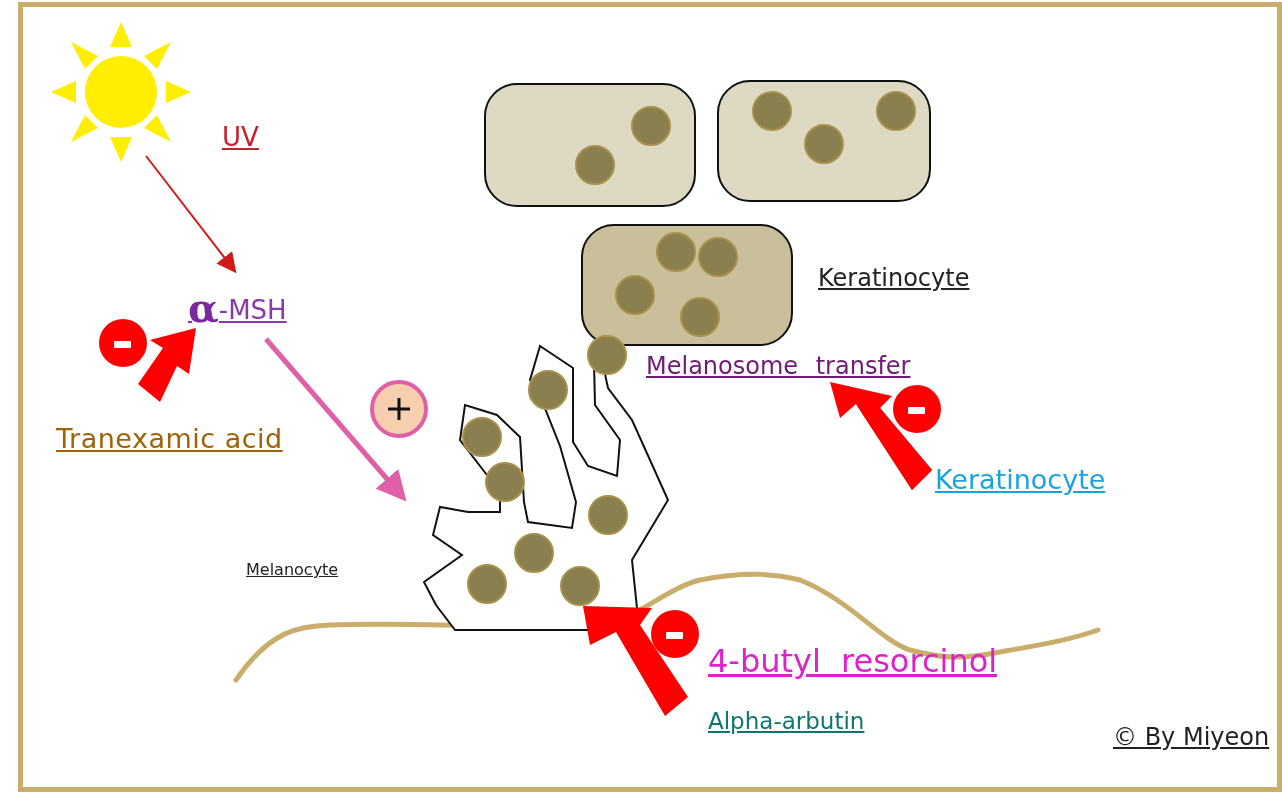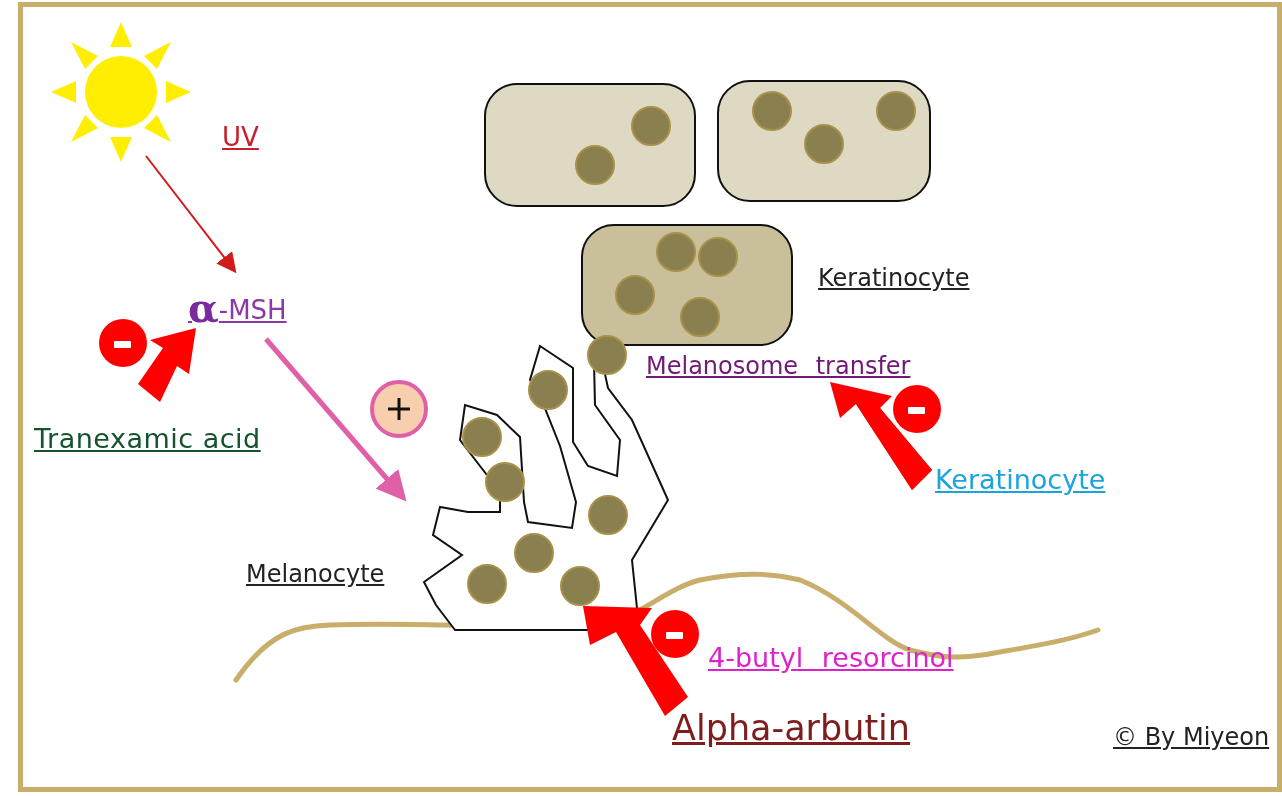--- a/index.html
+++ b/index.html
@@ -3,27 +3,27 @@
   <meta charset="utf-8">
   <style>
     html, body { margin: 0; padding: 0; background: #ffffff; }
     body { width: 1282px; height: 796px; position: relative; overflow: hidden; font-family: "DejaVu Sans", sans-serif; }
     .frame { position: absolute; left: 18px; top: 2px; width: 1254px; height: 780px; border: 5px solid #c9ad6a; box-sizing: content-box; background: #ffffff; }
     svg.canvas { position: absolute; left: 0; top: 0; }
     .lbl { position: absolute; white-space: nowrap; font-family: "DejaVu Sans", sans-serif; font-weight: normal; text-decoration: underline; }
     .uv { left: 222px; top: 122px; font-size: 26px; color: #c8202a; }
     .msh { left: 188px; top: 284px; font-size: 26px; color: #8a3aa8; }
     .msh .alpha { font-family: "DejaVu Serif", serif; font-weight: bold; font-size: 40px; color: #7a2a9e; vertical-align: -3px; }
-    .tranex { left: 34px; top: 423px; font-size: 27px; color: #14532d; letter-spacing: 0.5px; }
+    .tranex { left: 56px; top: 423px; font-size: 27px; color: #a16207; letter-spacing: 0.5px; }
     .kerat { left: 818px; top: 264px; font-size: 24px; color: #222; }
     .meltrans { left: 646px; top: 352px; font-size: 24px; color: #701a75; word-spacing: 10px; }
     .niacin { left: 935px; top: 464px; font-size: 27px; color: #1aa3dd; }
-    .melano { left: 246px; top: 560px; font-size: 24px; color: #222; }
-    .butyl { left: 708px; top: 642px; font-size: 27px; color: #dd22cc; word-spacing: 10px; }
-    .arbutin { left: 672px; top: 708px; font-size: 35px; color: #7f1d1d; }
+    .melano { left: 246px; top: 560px; font-size: 16px; color: #222; }
+    .butyl { left: 708px; top: 642px; font-size: 32px; color: #dd22cc; word-spacing: 10px; }
+    .arbutin { left: 708px; top: 708px; font-size: 23px; color: #0f766e; }
     .copy { left: 1082px; top: 723px; font-size: 24px; color: #222; margin-left: 31px; }
   </style>
 </head>
 <body>
 
 <div class="frame"></div>
 
 <svg class="canvas" width="1282" height="796" viewBox="0 0 1282 796">
   <defs>
     <marker id="redHead" markerWidth="10" markerHeight="10" refX="8" refY="5" orient="auto">

